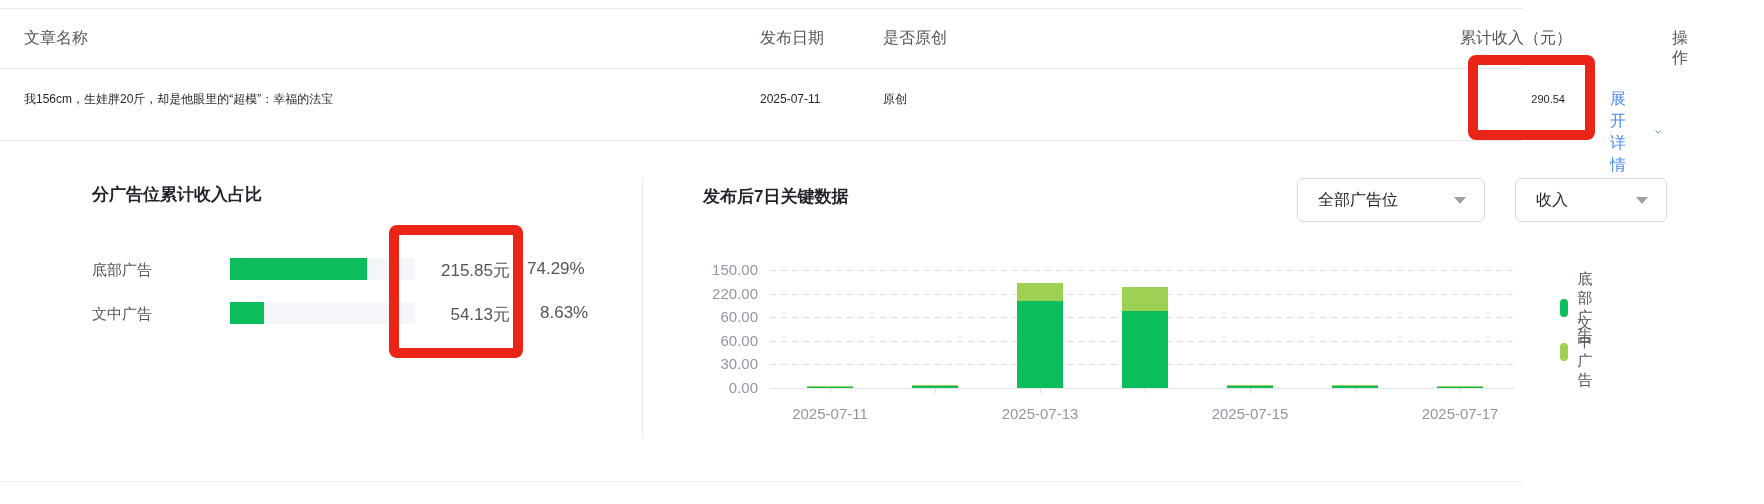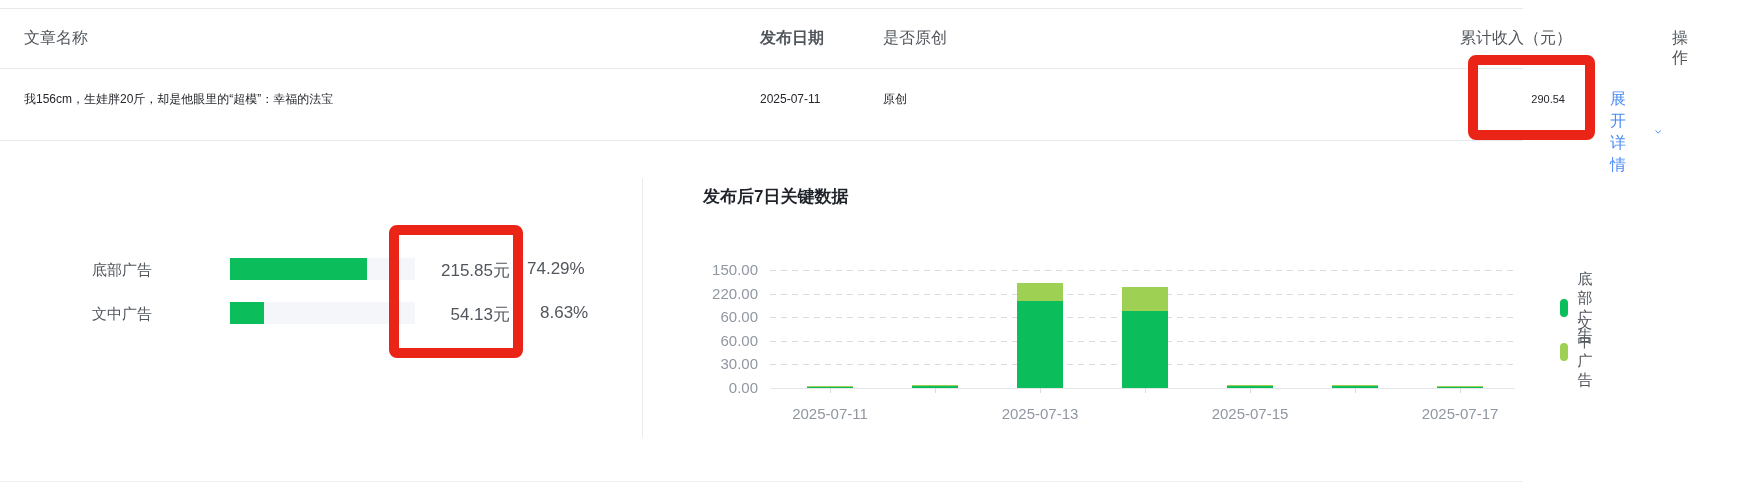--- a/index.html
+++ b/index.html
@@ -60,40 +60,41 @@
 <body>
 
 <div class="screen">
 
   <div class="hline" style="top:8px;"></div>
   <div class="hline" style="top:68px;"></div>
   <div class="hline" style="top:140px;"></div>
   <div class="hline" style="top:481px; background:#eceef0;"></div>
 
   <div class="th" style="left:24px; top:28px;">文章名称</div>
-  <div class="th" style="left:760px; top:28px;font-weight:bold;">发布日期</div>
+  <div class="th" style="left:760px; top:28px;">发布日期</div>
   <div class="th" style="left:883px; top:28px;">是否原创</div>
   <div class="th right" style="left:1372px; top:28px; width:200px;">累计收入（元）</div>
   <div class="th" style="left:1672px; top:28px;">操作</div>
 
   <div>
     <div class="td" style="left:24px; top:88px;">我156cm，生娃胖20斤，却是他眼里的“超模”：幸福的法宝</div>
     <div class="td" style="left:760px; top:88px;">2025-07-11</div>
     <div class="td" style="left:883px; top:88px;">原创</div>
     <div class="td right" style="left:1415px; top:88px; width:150px; font-size:11px;">290.54</div>
     <div class="td-link" style="left:1610px; top:88px;">
       <span>展开详情</span>
       <svg width="16" height="10" viewBox="0 0 16 10">
         <polyline points="2,1.5 8,8 14,1.5" fill="none" stroke="#4a8bf5" stroke-width="2.4" stroke-linecap="round" stroke-linejoin="round"></polyline>
       </svg>
     </div>
   </div>
 
   <div class="red-box" style="left:1468px; top:55px; width:127px; height:85px;"></div>
 
+  <div class="panel-title" style="left:92px; top:183px;">分广告位累计收入占比</div>
 
   <div>
     <div class="bk-label" style="left:92px; top:261px;">底部广告</div>
     <div class="bk-track" style="left:230px; top:258px;">
       <div class="bk-fill" style="width: 74.29%;"></div>
     </div>
     <div class="bk-amount" style="left:390px; top:259px;">215.85元</div>
     <div class="bk-pct" style="left:527px; top:259px;">74.29%</div>
   </div>
 
@@ -105,20 +106,28 @@
     <div class="bk-amount" style="left:390px; top:303px;">54.13元</div>
     <div class="bk-pct" style="left:540px; top:303px;">8.63%</div>
   </div>
 
   <div class="red-box" style="left:389px; top:225px; width:134px; height:133px;"></div>
 
   <div class="vline" style="left:642px; top:178px; height:259px;"></div>
 
   <div class="panel-title" style="left:703px; top:185px;">发布后7日关键数据</div>
 
+  <div class="dropdown" style="left:1297px; top:178px; width:188px;">
+    <span class="dd-label">全部广告位</span>
+    <span class="caret"></span>
+  </div>
+  <div class="dropdown" style="left:1515px; top:178px; width:152px;">
+    <span class="dd-label">收入</span>
+    <span class="caret"></span>
+  </div>
 
   <div id="plot">
       <div class="grid-line" style="left: 770px; width: 745px; top: 270px;"></div>
       <div class="ytick" style="left: 688px; top: 261px;">150.00</div>
       <div class="grid-line" style="left: 770px; width: 745px; top: 293.6px;"></div>
       <div class="ytick" style="left: 688px; top: 284.6px;">220.00</div>
       <div class="grid-line" style="left: 770px; width: 745px; top: 317.2px;"></div>
       <div class="ytick" style="left: 688px; top: 308.2px;">60.00</div>
       <div class="grid-line" style="left: 770px; width: 745px; top: 340.8px;"></div>
       <div class="ytick" style="left: 688px; top: 331.8px;">60.00</div>

